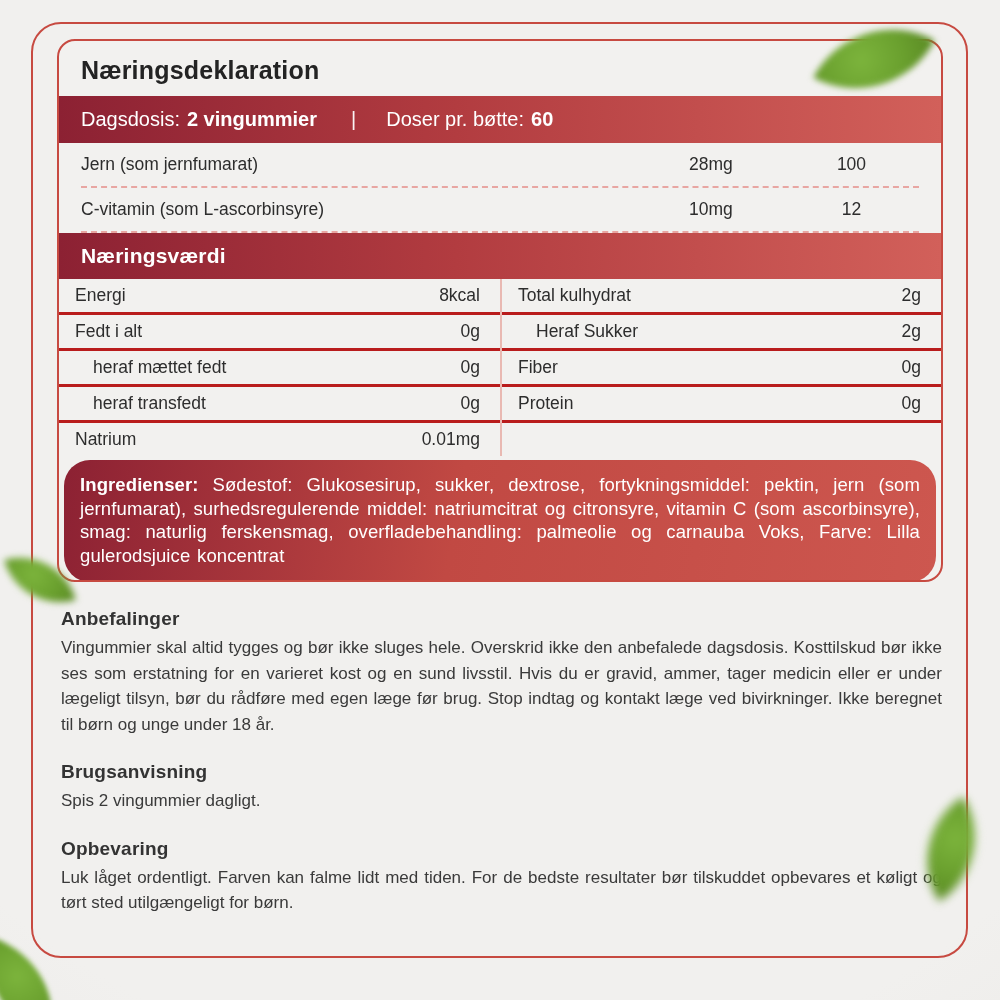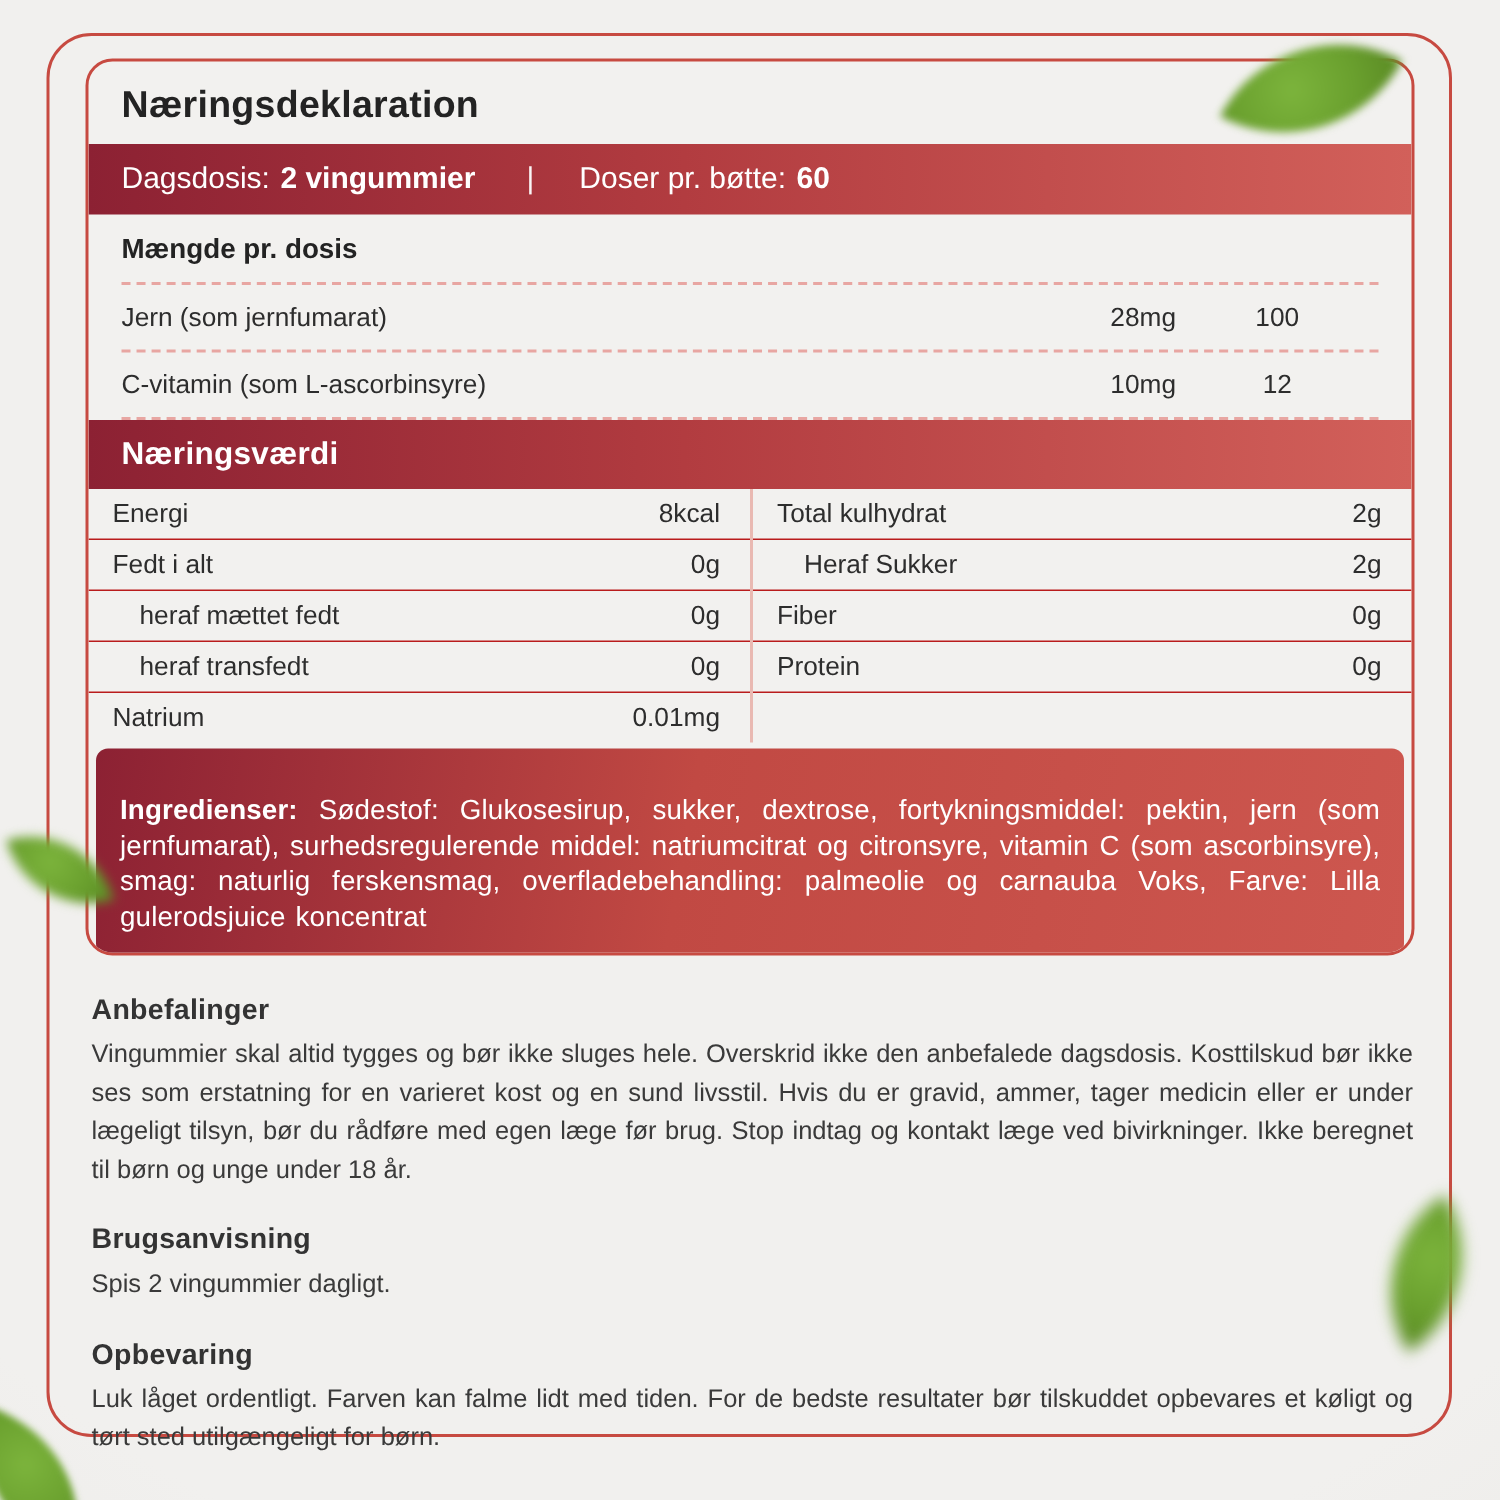--- a/index.html
+++ b/index.html
@@ -35,43 +35,43 @@
   .t1{padding:0 22px;}
   .t1 .hdr{
     display:flex;align-items:center;height:45px;
     font-size:18.5px;font-weight:700;color:#232323;
     border-bottom:2px dashed #e8a6a2;
   }
   .arow{
     display:grid;grid-template-columns:1fr 95px 135px;align-items:center;
     height:43px;font-size:17.5px;border-bottom:2px dashed #e8a6a2;
   }
-  .arow .amt{text-align:right;}
+  .arow .amt{text-align:left;}
   .arow .nrv{text-align:center;}
   .t1 .foot{
     height:37px;display:flex;align-items:center;justify-content:center;
     font-size:16.5px;color:#2d2d2d;
   }
   .t2{display:flex;}
   .t2 .col{width:50%;box-sizing:border-box;}
   .t2 .col.right{border-left:2px solid #e9b9b2;}
   .nrow{
     display:flex;justify-content:space-between;align-items:center;
     height:33px;padding:0 20px 0 16px;font-size:17.5px;
-    border-bottom:1px solid #b91c1c;
+    border-bottom:3px solid #b91c1c;
   }
   .nrow.last{border-bottom:none;}
   .nrow.empty{border-bottom:none;}
   .nrow .ind{padding-left:18px;}
   .nrow .v{font-weight:500;}
   .ingredients{
     margin:4px 5px -2px 5px;
     background:linear-gradient(100deg,#8c2133 0%,#c14943 45%,#cd574f 100%);
-    border-radius:8px;color:#fff;
-    padding:29px 16px 15px 16px;box-sizing:border-box;
+    border-radius:26px;color:#fff;
+    padding:13px 16px 15px 16px;box-sizing:border-box;
     font-size:18.5px;line-height:23.5px;text-align:justify;
     letter-spacing:.1px;word-spacing:1.5px;
   }
   .ingredients b{font-weight:700;}
   .sections{padding:26px 24px 0 28px;color:#3a3a3a;}
   .sections h2{
     margin:0 0 5px 0;font-size:19px;font-weight:700;color:#333;letter-spacing:.2px;
   }
   .sections p{
     margin:0 0 24px 0;font-size:17px;line-height:25.5px;text-align:justify;
@@ -100,21 +100,20 @@
 
     <div class="banner dose-banner">
       <span>Dagsdosis:</span>
       <span class="val">2 vingummier</span>
       <span class="pipe">|</span>
       <span>Doser pr. bøtte:</span>
       <span class="val">60</span>
     </div>
 
     <div class="t1">
-      <div class="hdr">Mængde pr. dosis</div>
       <div class="arow">
         <span>Jern (som jernfumarat)</span>
         <span class="amt">28mg</span>
         <span class="nrv">100</span>
       </div>
       <div class="arow">
         <span>C-vitamin (som L-ascorbinsyre)</span>
         <span class="amt">10mg</span>
         <span class="nrv">12</span>
       </div>

